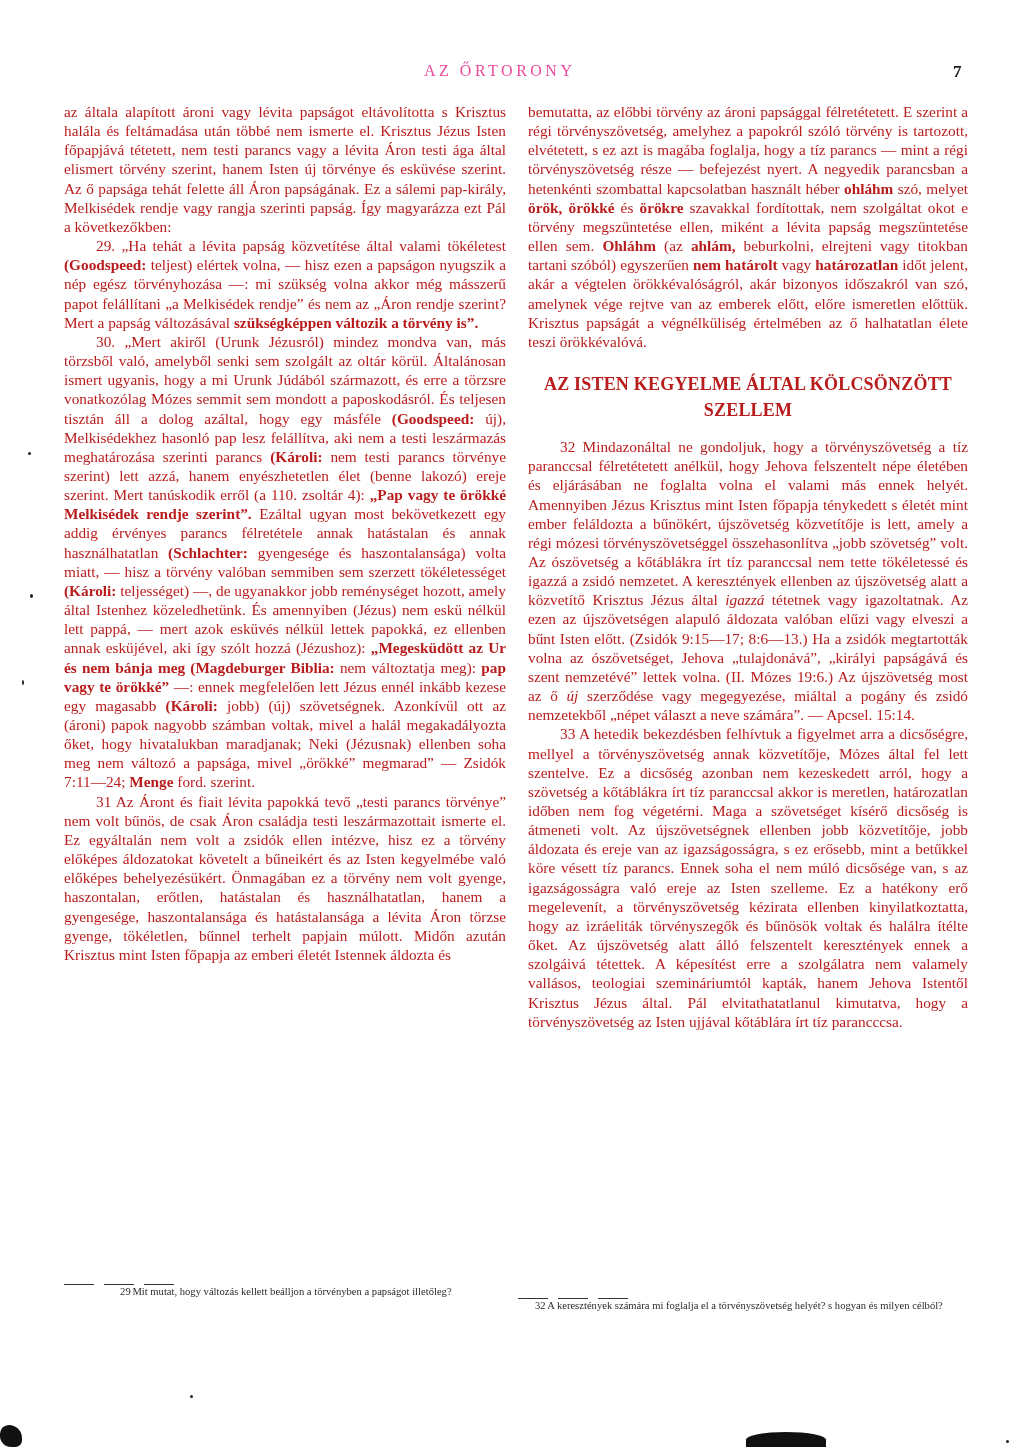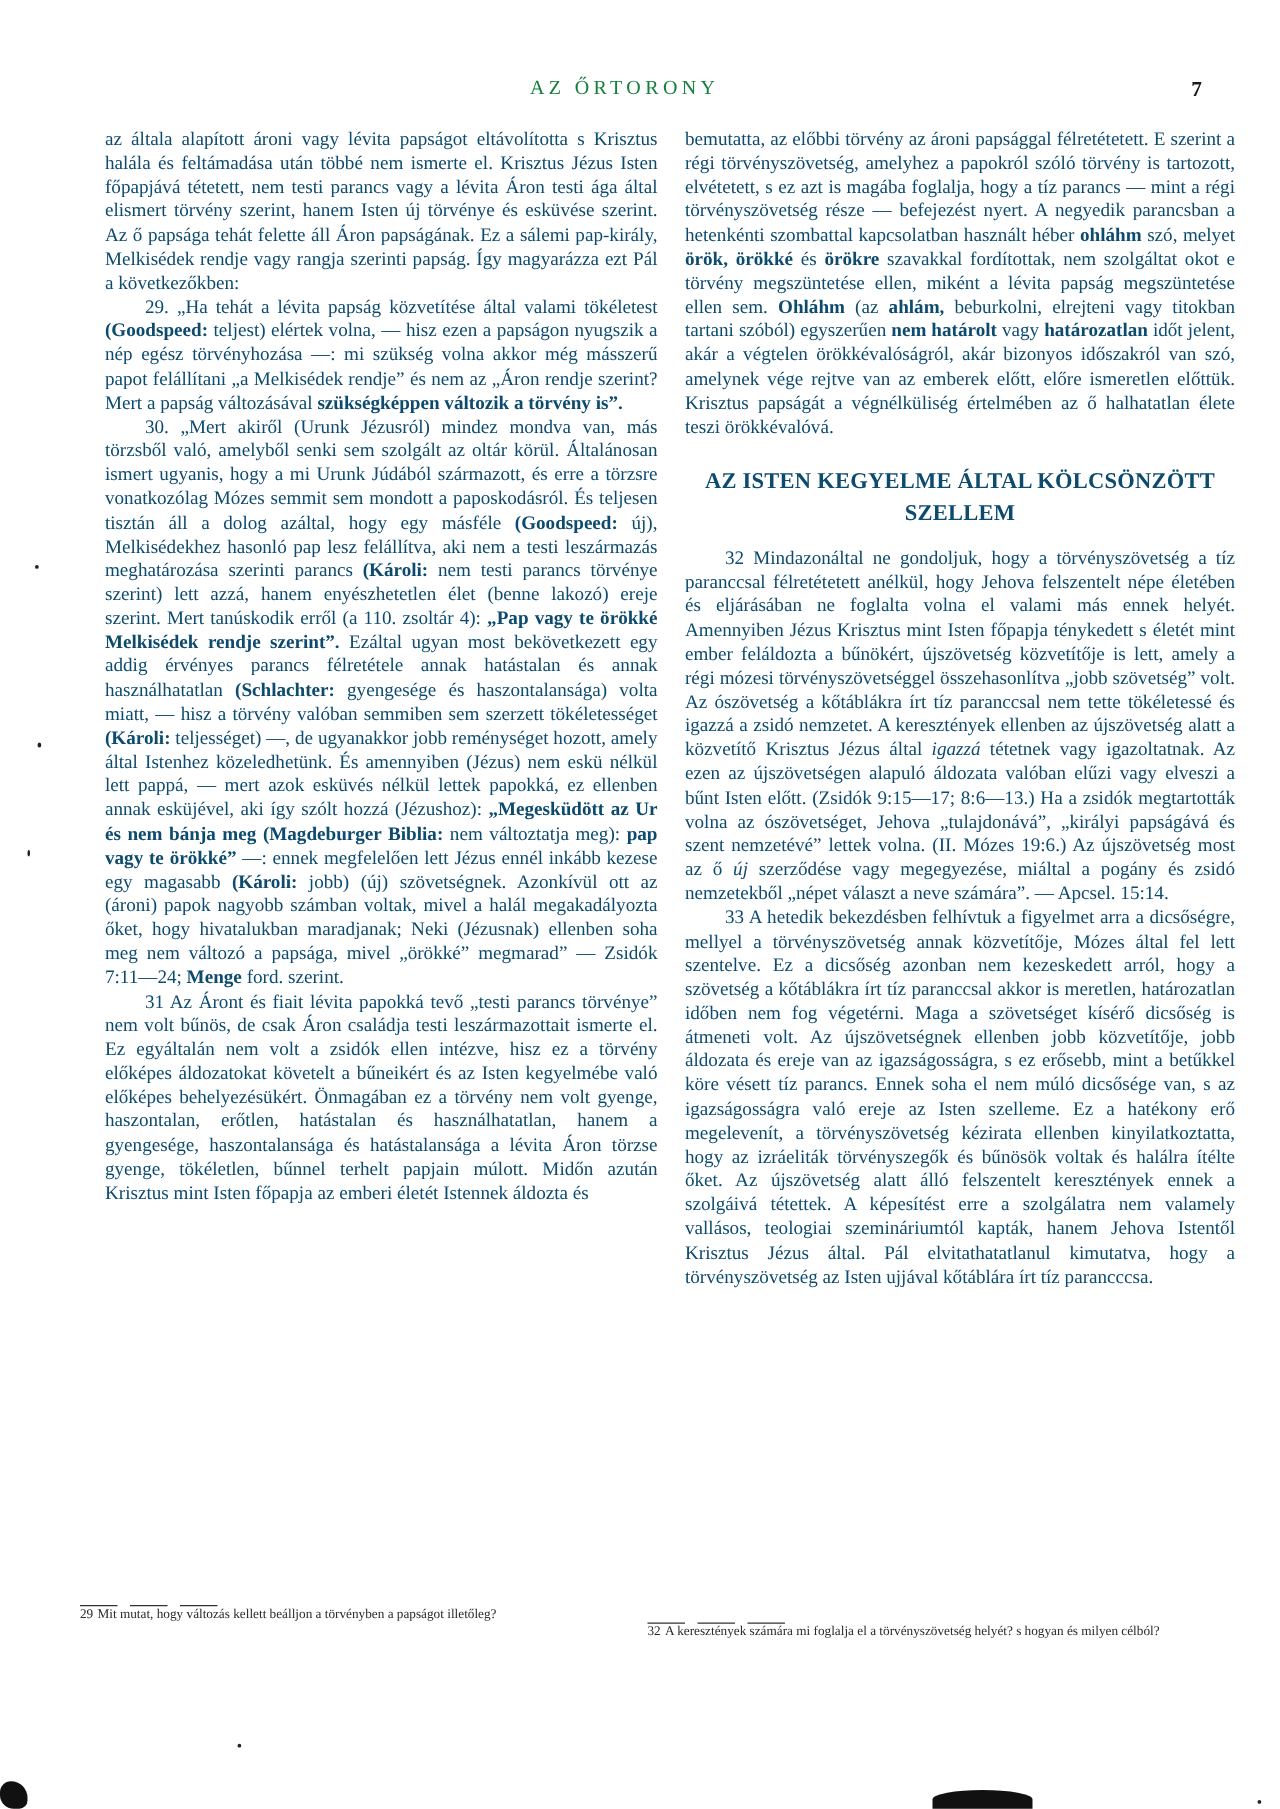--- a/index.html
+++ b/index.html
@@ -1,39 +1,39 @@
 <!DOCTYPE html>
 <html><head>
 <meta charset="utf-8">
 <style>
   html, body { margin: 0; padding: 0; background: #ffffff; }
   body { width: 1024px; height: 1447px; position: relative; overflow: hidden;
          font-family: "DejaVu Serif", "Liberation Serif", serif; color: #1a1a1a; }
   .header { position: absolute; top: 62px; left: 0; width: 1024px; height: 24px; }
   .header-title { position: absolute; left: 424px; top: 0; font-size: 16px; letter-spacing: 3.5px;
-                  font-family: "Liberation Serif", serif; color: #15803d; }
+                  font-family: "Liberation Serif", serif; color: #ec4899; }
   .page-number { position: absolute; left: 953px; top: 0; font-size: 17px; font-weight: bold;
                  font-family: "Liberation Serif", serif; }
   .col { position: absolute; top: 102px; font-family: "Liberation Serif", serif;
-         font-size: 15.3px; line-height: 19.15px; text-align: justify; color: #0c4a6e; margin-left: 20px; }
+         font-size: 15.3px; line-height: 19.15px; text-align: justify; color: #b91c1c; }
   .col-left { left: 64px; width: 442px; }
   .col-right { left: 528px; width: 440px; }
   .para { margin: 0; text-indent: 0; }
   .para.indent { text-indent: 32px; }
   .b { font-weight: bold; }
   .i { font-style: italic; }
   .section-heading { font-family: "Liberation Serif", serif; font-weight: bold; font-size: 18px;
                      text-align: center; line-height: 26px; margin: 20px 0 14px 0; letter-spacing: 0.2px; }
   .footnote-rule { display: flex; gap: 10px; margin: 0; height: 2px; }
   .footnote-rule span { display: block; width: 30px; height: 1px; background: #333; }
   .footnotes { position: absolute; font-family: "Liberation Serif", serif; font-size: 10.6px;
                line-height: 12.2px; color: #2a2a2a; }
   .footnotes-left { left: 64px; top: 1284px; width: 442px; }
   .footnotes-right { left: 518px; top: 1298px; width: 440px; }
-  .fn { padding-left: 14px; text-indent: -14px; margin: 0; }
+  .fn { padding-left: 14px; text-indent: -14px; margin: 0; text-align: center; }
   .fn .num { display: inline-block; width: 14px; text-indent: 0; }
   .speck { position: absolute; background: #222; border-radius: 50%; }
   .blot { position: absolute; background: #111; border-radius: 40% 60% 30% 50%; }
 </style>
 </head>
 <body>
 
 <div class="header">
   <span class="header-title">AZ ŐRTORONY</span>
   <span class="page-number">7</span>

